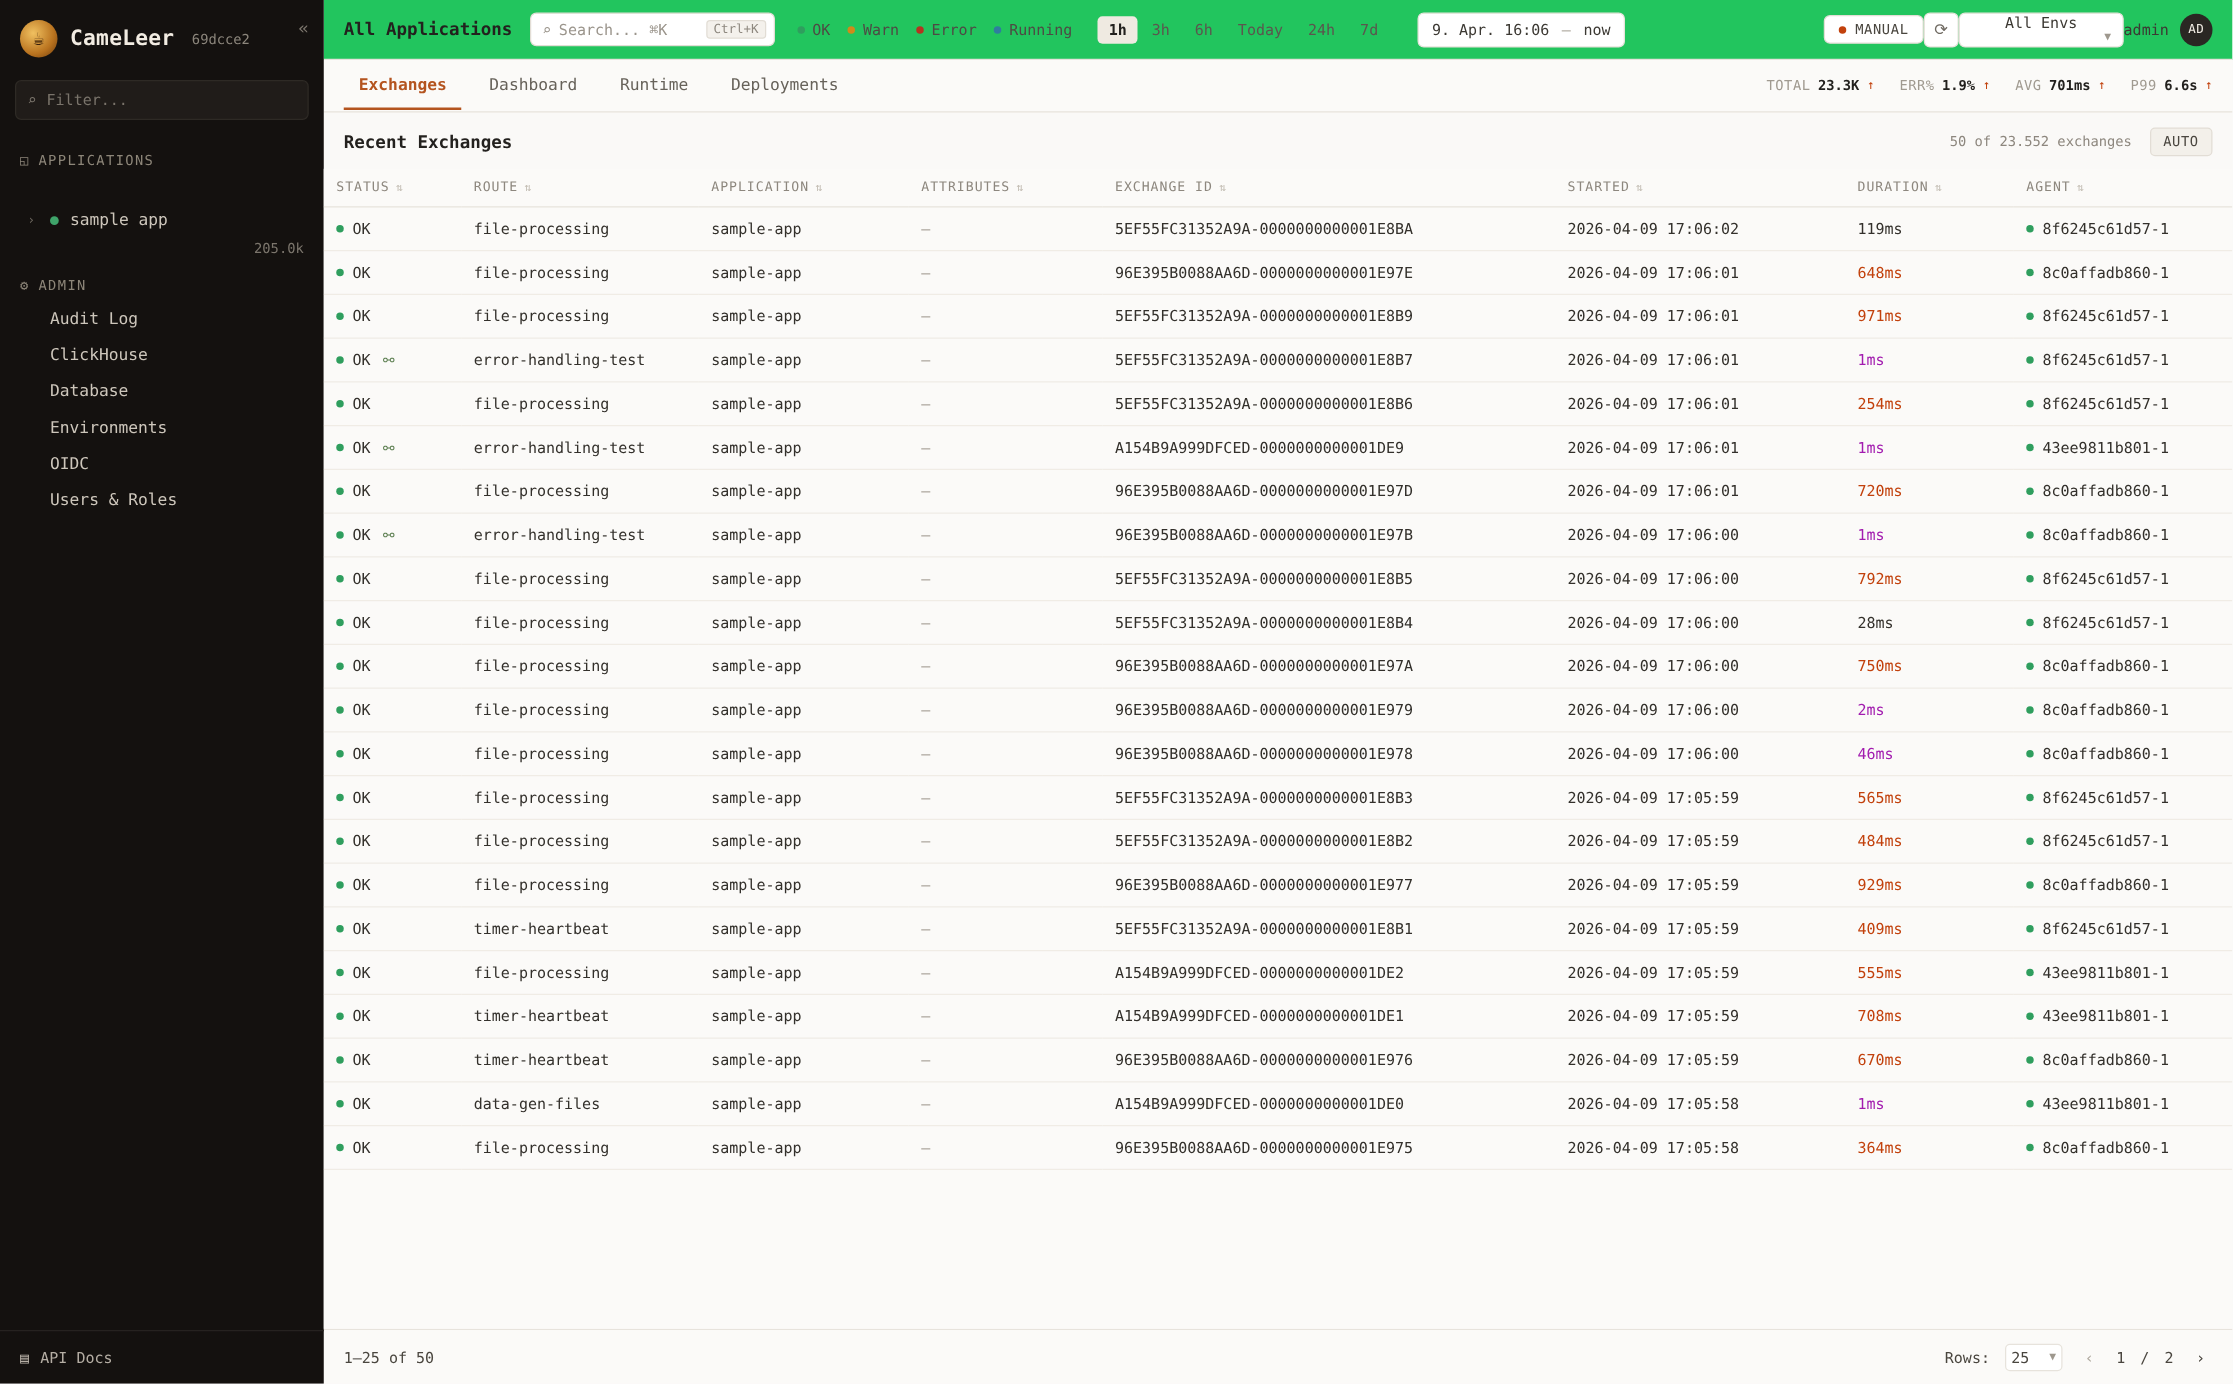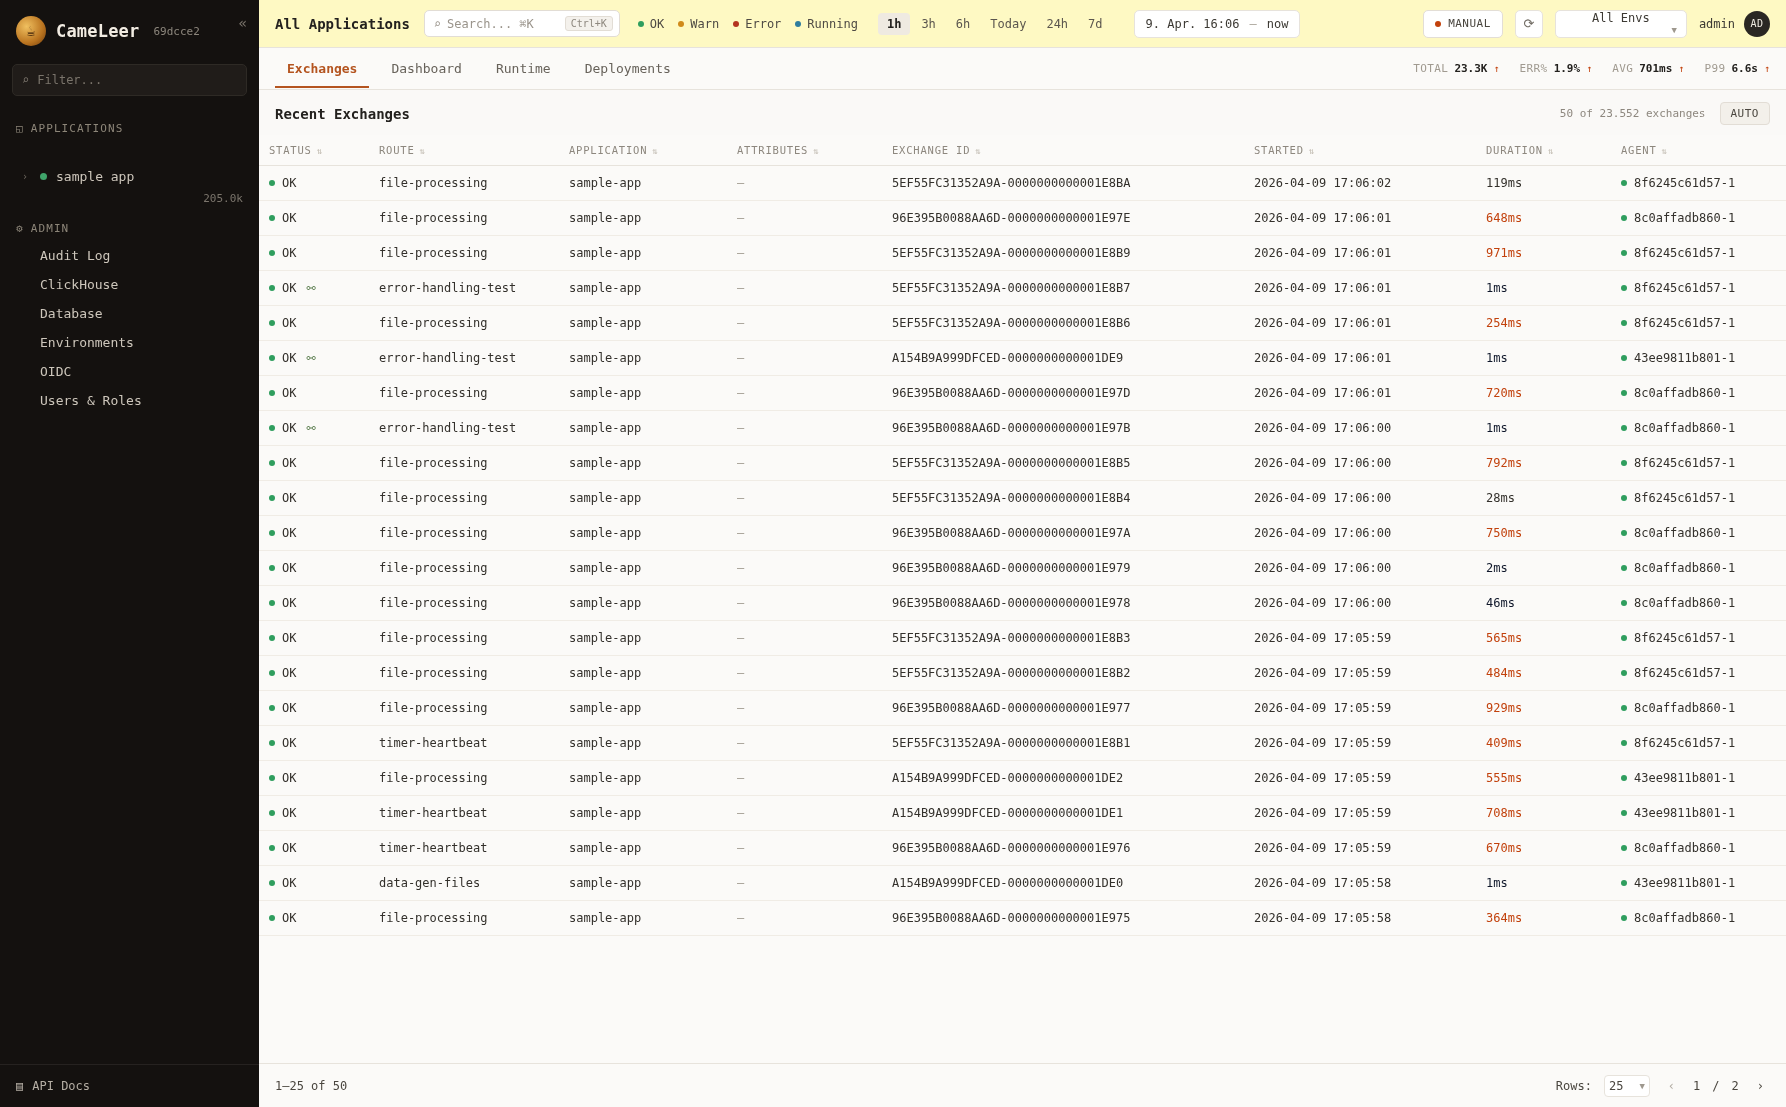--- a/index.html
+++ b/index.html
@@ -58,21 +58,21 @@
     margin-top:auto; border-top:1px solid #262220;
     padding: 14px 16px; display:flex; align-items:center; gap:9px;
     font-size: 12px; color:#b5aea4; cursor:pointer;
   }
 
   
   .main { flex:1; display:flex; flex-direction: column; background:#faf9f7; min-width:0; }
 
   .topbar {
     height: 48px; min-height:48px; display:flex; align-items:center; gap:14px;
-    padding: 0 16px; border-bottom: 1px solid #e7e3dc; background:#fef9c3;
+    padding: 0 16px; border-bottom: 1px solid #e7e3dc; background:#22c55e;
   }
   .apps-title { font-size: 14px; font-weight: bold; color:#23211e; }
   .search {
     width: 196px; height: 27px; border:1px solid #e2ddd5; border-radius:5px; background:#fff;
     display:flex; align-items:center; gap:6px; padding: 0 6px 0 9px; color:#9a948b; font-size: 12px;
   }
   .kbd {
     margin-left:auto; border:1px solid #e2ddd5; border-radius:3px; background:#f4f1ec;
     font-size: 10px; padding: 1px 5px; color:#8e887f;
   }
@@ -85,21 +85,21 @@
     font-size: 12px; padding: 4px 9px; border-radius: 4px; color:#5b564e; cursor:pointer;
   }
   .range.active { background:#efeae1; color:#23211e; font-weight:bold; }
   .timerange {
     display:flex; align-items:center; gap:10px; margin-left: 8px;
     font-size: 12px; color:#3c3933; border:1px solid #e7e3dc; border-radius:5px;
     background:#fff; padding: 4px 11px; height: 28px;
   }
   .trs { color:#aaa49a; }
 
-  .top-right { margin-left:auto; display:flex; gap: 12px; }
+  .top-right { margin-left:auto; display:flex; align-items:center; }
   .manual {
     display:flex; align-items:center; gap:7px; border:1px solid #e3ded6; background:#fff;
     border-radius:5px; padding: 4px 11px; font-size: 11px; color:#4a463f; letter-spacing:.5px; cursor:pointer;
   }
   .icon-btn {
     width: 28px; height: 28px; border:1px solid #e7e3dc; border-radius:5px; background:#fff;
     display:flex; align-items:center; justify-content:center; color:#6f6a62; cursor:pointer; font-size: 13px;
   }
   .select {
     width: 132px; height: 28px; border:1px solid #e7e3dc; border-radius:5px; background:#fff;
@@ -147,21 +147,21 @@
     white-space: nowrap;
   }
   thead th .sort { color:#c3bdb3; margin-left: 5px; font-size: 9px; }
   tbody td {
     padding: 10px 10px; font-size: 12px; color:#33302b;
     border-bottom:1px solid #f0ece5; white-space: nowrap;
   }
   .st { display:flex; align-items:center; gap:7px; }
   .st .d { background:#2f9e5e; }
   .warnicon { color:#5a7d4e; font-size: 11px; margin-left: 3px; }
-  .c-green { color:#0f172a; }
+  .c-green { color:#a21caf; }
   .c-orange { color:#c2410c; }
   .muted { color:#a09a90; }
   .agent { display:flex; align-items:center; gap:7px; }
   .agent .d { background:#2f9e5e; }
 
   .colw-status { width: 110px; }
   .colw-route { width: 190px; }
   .colw-app { width: 168px; }
   .colw-attr { width: 155px; }
   .colw-exid { width: 362px; }

